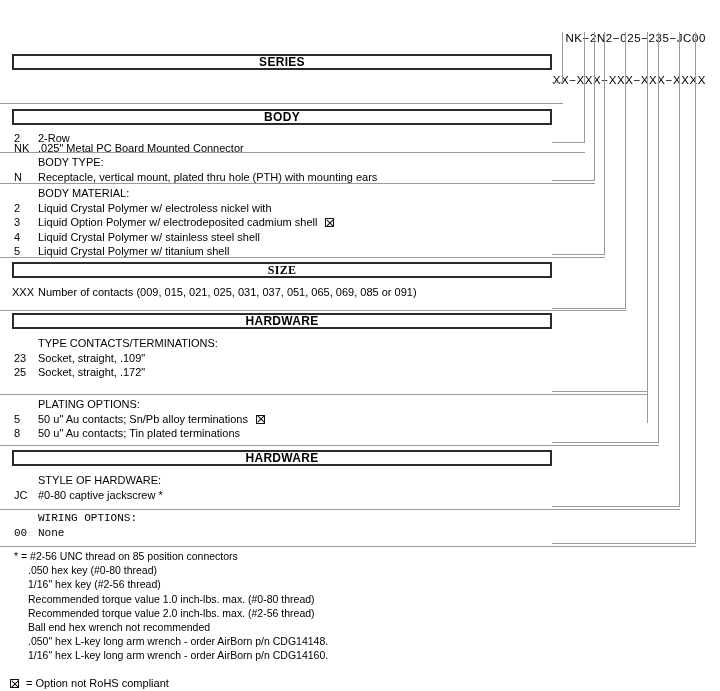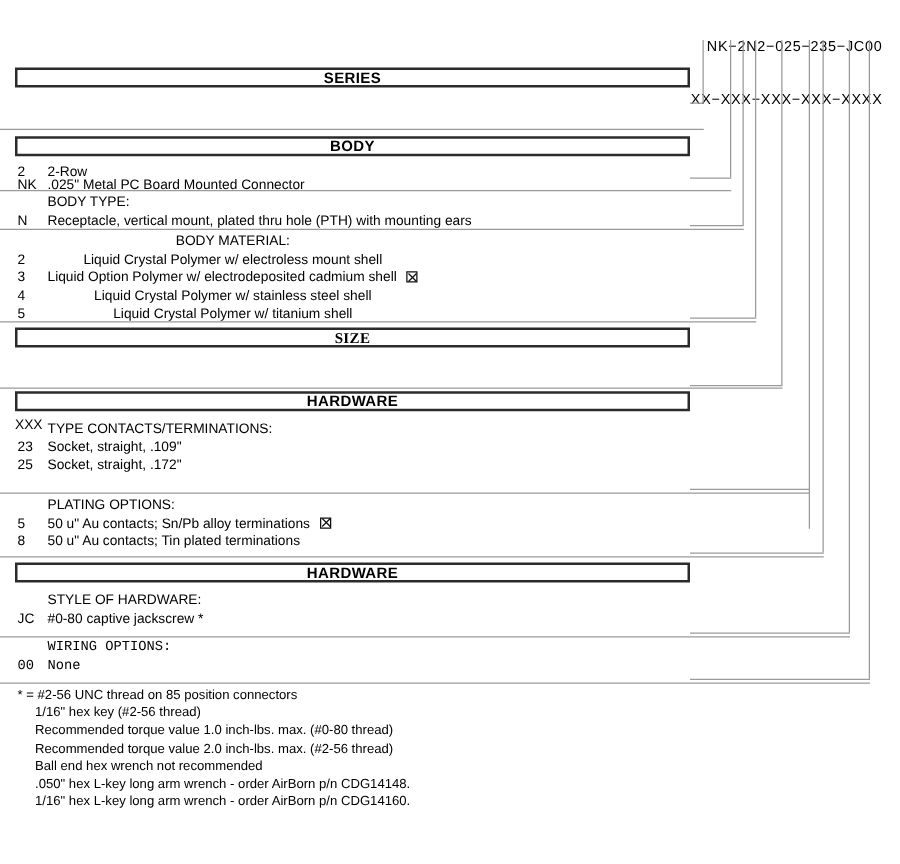--- a/index.html
+++ b/index.html
@@ -195,46 +195,47 @@
 
   <div class="opt-group" style="top:155px;">
     <div class="opt-title">BODY TYPE:</div>
     <div class="opt-row">
       <span class="opt-code">N</span>
       <span>Receptacle, vertical mount, plated thru hole (PTH) with mounting ears</span>
     </div>
   </div>
   <div class="sep" style="top:183px; width:595px;"></div>
 
-  <div class="opt-group" style="top:186px;text-align:center;">
+  <div class="opt-group" style="top:186px;">
     <div class="opt-title">BODY MATERIAL:</div>
     <div class="opt-row">
       <span class="opt-code">2</span>
-      <span>Liquid Crystal Polymer w/ electroless mount shell</span>
+      <span>Liquid Crystal Polymer w/ electroless nickel with</span>
     </div>
     <div class="opt-row">
       <span class="opt-code">3</span>
       <span>Liquid Option Polymer w/ electrodeposited cadmium shell</span>
       <span class="rohs"></span>
     </div>
     <div class="opt-row">
       <span class="opt-code">4</span>
       <span>Liquid Crystal Polymer w/ stainless steel shell</span>
     </div>
     <div class="opt-row">
       <span class="opt-code">5</span>
       <span>Liquid Crystal Polymer w/ titanium shell</span>
     </div>
   </div>
   <div class="sep" style="top:257px; width:605px;"></div>
 
   <div class="sec-header" style="top:262px;font-family:Liberation Serif, serif;">SIZE</div>
-  <div class="opt-group" style="top:285px;margin-top:48px;">
+  <div class="opt-group" style="top:285px;">
     <div class="opt-row">
       <span class="opt-code wide">XXX</span>
+      <span>Number of contacts (009, 015, 021, 025, 031, 037, 051, 065, 069, 085 or 091)</span>
     </div>
   </div>
   <div class="sep" style="top:310px; width:626px;"></div>
 
   <div class="sec-header" style="top:313px;">HARDWARE</div>
 
   <div class="opt-group" style="top:336px;">
     <div class="opt-title">TYPE CONTACTS/TERMINATIONS:</div>
     <div class="opt-row">
       <span class="opt-code">23</span>
@@ -276,22 +277,27 @@
     <div class="opt-title">WIRING OPTIONS:</div>
     <div class="opt-row">
       <span class="opt-code">00</span>
       <span>None</span>
     </div>
   </div>
   <div class="sep" style="top:546px; width:696px;"></div>
 
   <div class="footnote" style="top:549px;">
     <div>* = #2-56 UNC thread on 85 position connectors</div>
+    <span class="ind">.050 hex key (#0-80 thread)</span>
     <span class="ind">1/16" hex key (#2-56 thread)</span>
     <span class="ind">Recommended torque value 1.0 inch-lbs. max. (#0-80 thread)</span>
     <span class="ind">Recommended torque value 2.0 inch-lbs. max. (#2-56 thread)</span>
     <span class="ind">Ball end hex wrench not recommended</span>
     <span class="ind">.050" hex L-key long arm wrench - order AirBorn p/n CDG14148.</span>
     <span class="ind">1/16" hex L-key long arm wrench - order AirBorn p/n CDG14160.</span>
   </div>
 
+  <div class="legend" style="top:676px;">
+    <span class="rohs"></span>
+    <span>= Option not RoHS compliant</span>
+  </div>
 
 </div>
 
 </body></html>

